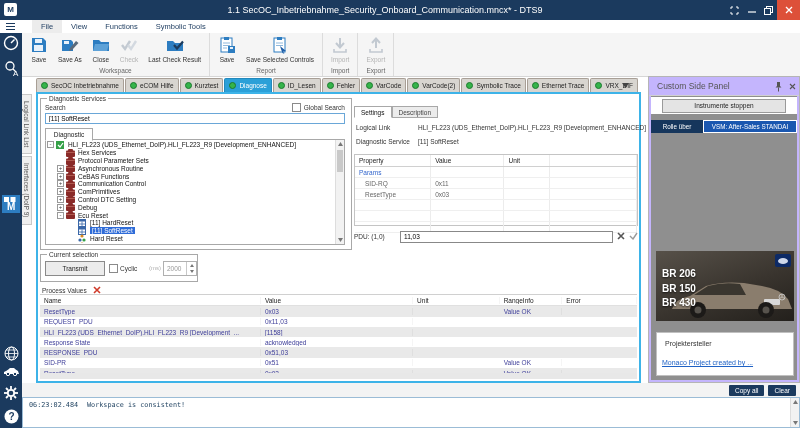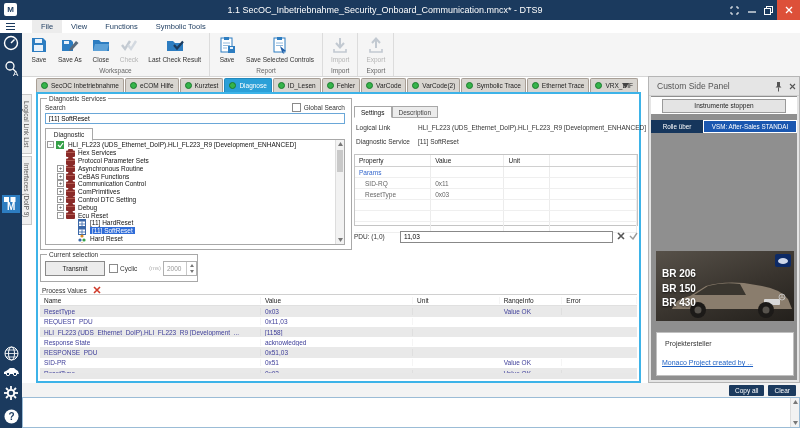--- a/index.html
+++ b/index.html
@@ -100,21 +100,21 @@
   
   .pv-label{position:absolute;left:4px;top:192px;display:flex;align-items:center;gap:6px;}
   .pv-table{position:absolute;left:2px;top:200px;right:2px;height:81px;border-top:1px solid #d0d0d0;overflow:hidden;}
   .pv-row{display:grid;grid-template-columns:37% 25.5% 14.5% 10.5% 12.5%;height:10.3px;align-items:center;}
   .pv-row.hdr{color:#222;background:#fff;border-bottom:1px solid #e0e0e0;}
   .pv-row.odd{background:#e9e9e9;}
   .pv-cell{padding-left:4px;overflow:hidden;white-space:nowrap;font-size:6.5px;color:#3d3d99;border-right:1px solid rgba(0,0,0,0.04);}
   .pv-row.hdr .pv-cell{color:#222;}
   .hscroll{position:absolute;left:2px;right:2px;bottom:2px;height:6px;background:#e8e8e8;}
   
-  .side-panel{position:absolute;left:648px;top:76px;width:152px;height:307px;background:#e5e5e5;border:1px solid #b5b5b5;box-sizing:border-box;}
+  .side-panel{position:absolute;left:648px;top:76px;width:152px;height:307px;background:#c4b5fd;border:1px solid #b5b5b5;box-sizing:border-box;}
   .sp-title{position:absolute;left:0;top:0;right:0;height:18px;border-bottom:1px solid #d0d0d0;display:flex;align-items:center;}
   .sp-title .t{margin-left:8px;font-size:8.5px;color:#555;flex:1;}
   .sp-title .ic{width:14px;display:flex;justify-content:center;}
   .sp-body{position:absolute;left:2px;top:19px;right:2px;bottom:2px;background:#8f8f8f;}
   .stop-strip{position:absolute;left:0;top:1px;right:0;height:17px;background:#fff;display:flex;align-items:center;justify-content:center;}
   .stop-btn{width:122px;height:12px;background:#e4e4e4;border:1px solid #9a9a9a;font-size:6.5px;
             display:flex;align-items:center;justify-content:center;color:#222;}
   .role-row{position:absolute;left:0;top:24px;right:0;height:13px;display:flex;}
   .role-k{width:52px;background:#16365c;color:#fff;font-size:6.3px;display:flex;align-items:center;justify-content:center;flex:none;}
   .role-v{flex:1;background:#1a57b0;border:1px solid #fff;color:#fff;font-size:6.3px;display:flex;align-items:center;justify-content:center;white-space:nowrap;overflow:hidden;}
@@ -762,20 +762,24 @@
     </div>
   </div>
 
   <div class="console">
     <div class="console-strip">
       <div class="con-btn">Copy all</div>
       <div class="con-btn">Clear</div>
     </div>
     <div class="log-area">
       <div id="log-rows">
+          <div class="log-row">
+            <span class="log-time">06:23:02.484</span>
+            <span class="log-msg">Workspace is consistent!</span>
+          </div>
         </div>
       <div class="log-sb">
         <div class="sb-arrow" style="top:0">
             <svg width="5" height="4">
               <path d="M0 4h5L2.5 0z" fill="#777"></path>
             </svg>
           </div>
         <div class="sb-arrow" style="bottom:0">
             <svg width="5" height="4">
               <path d="M0 0h5L2.5 4z" fill="#777"></path>

